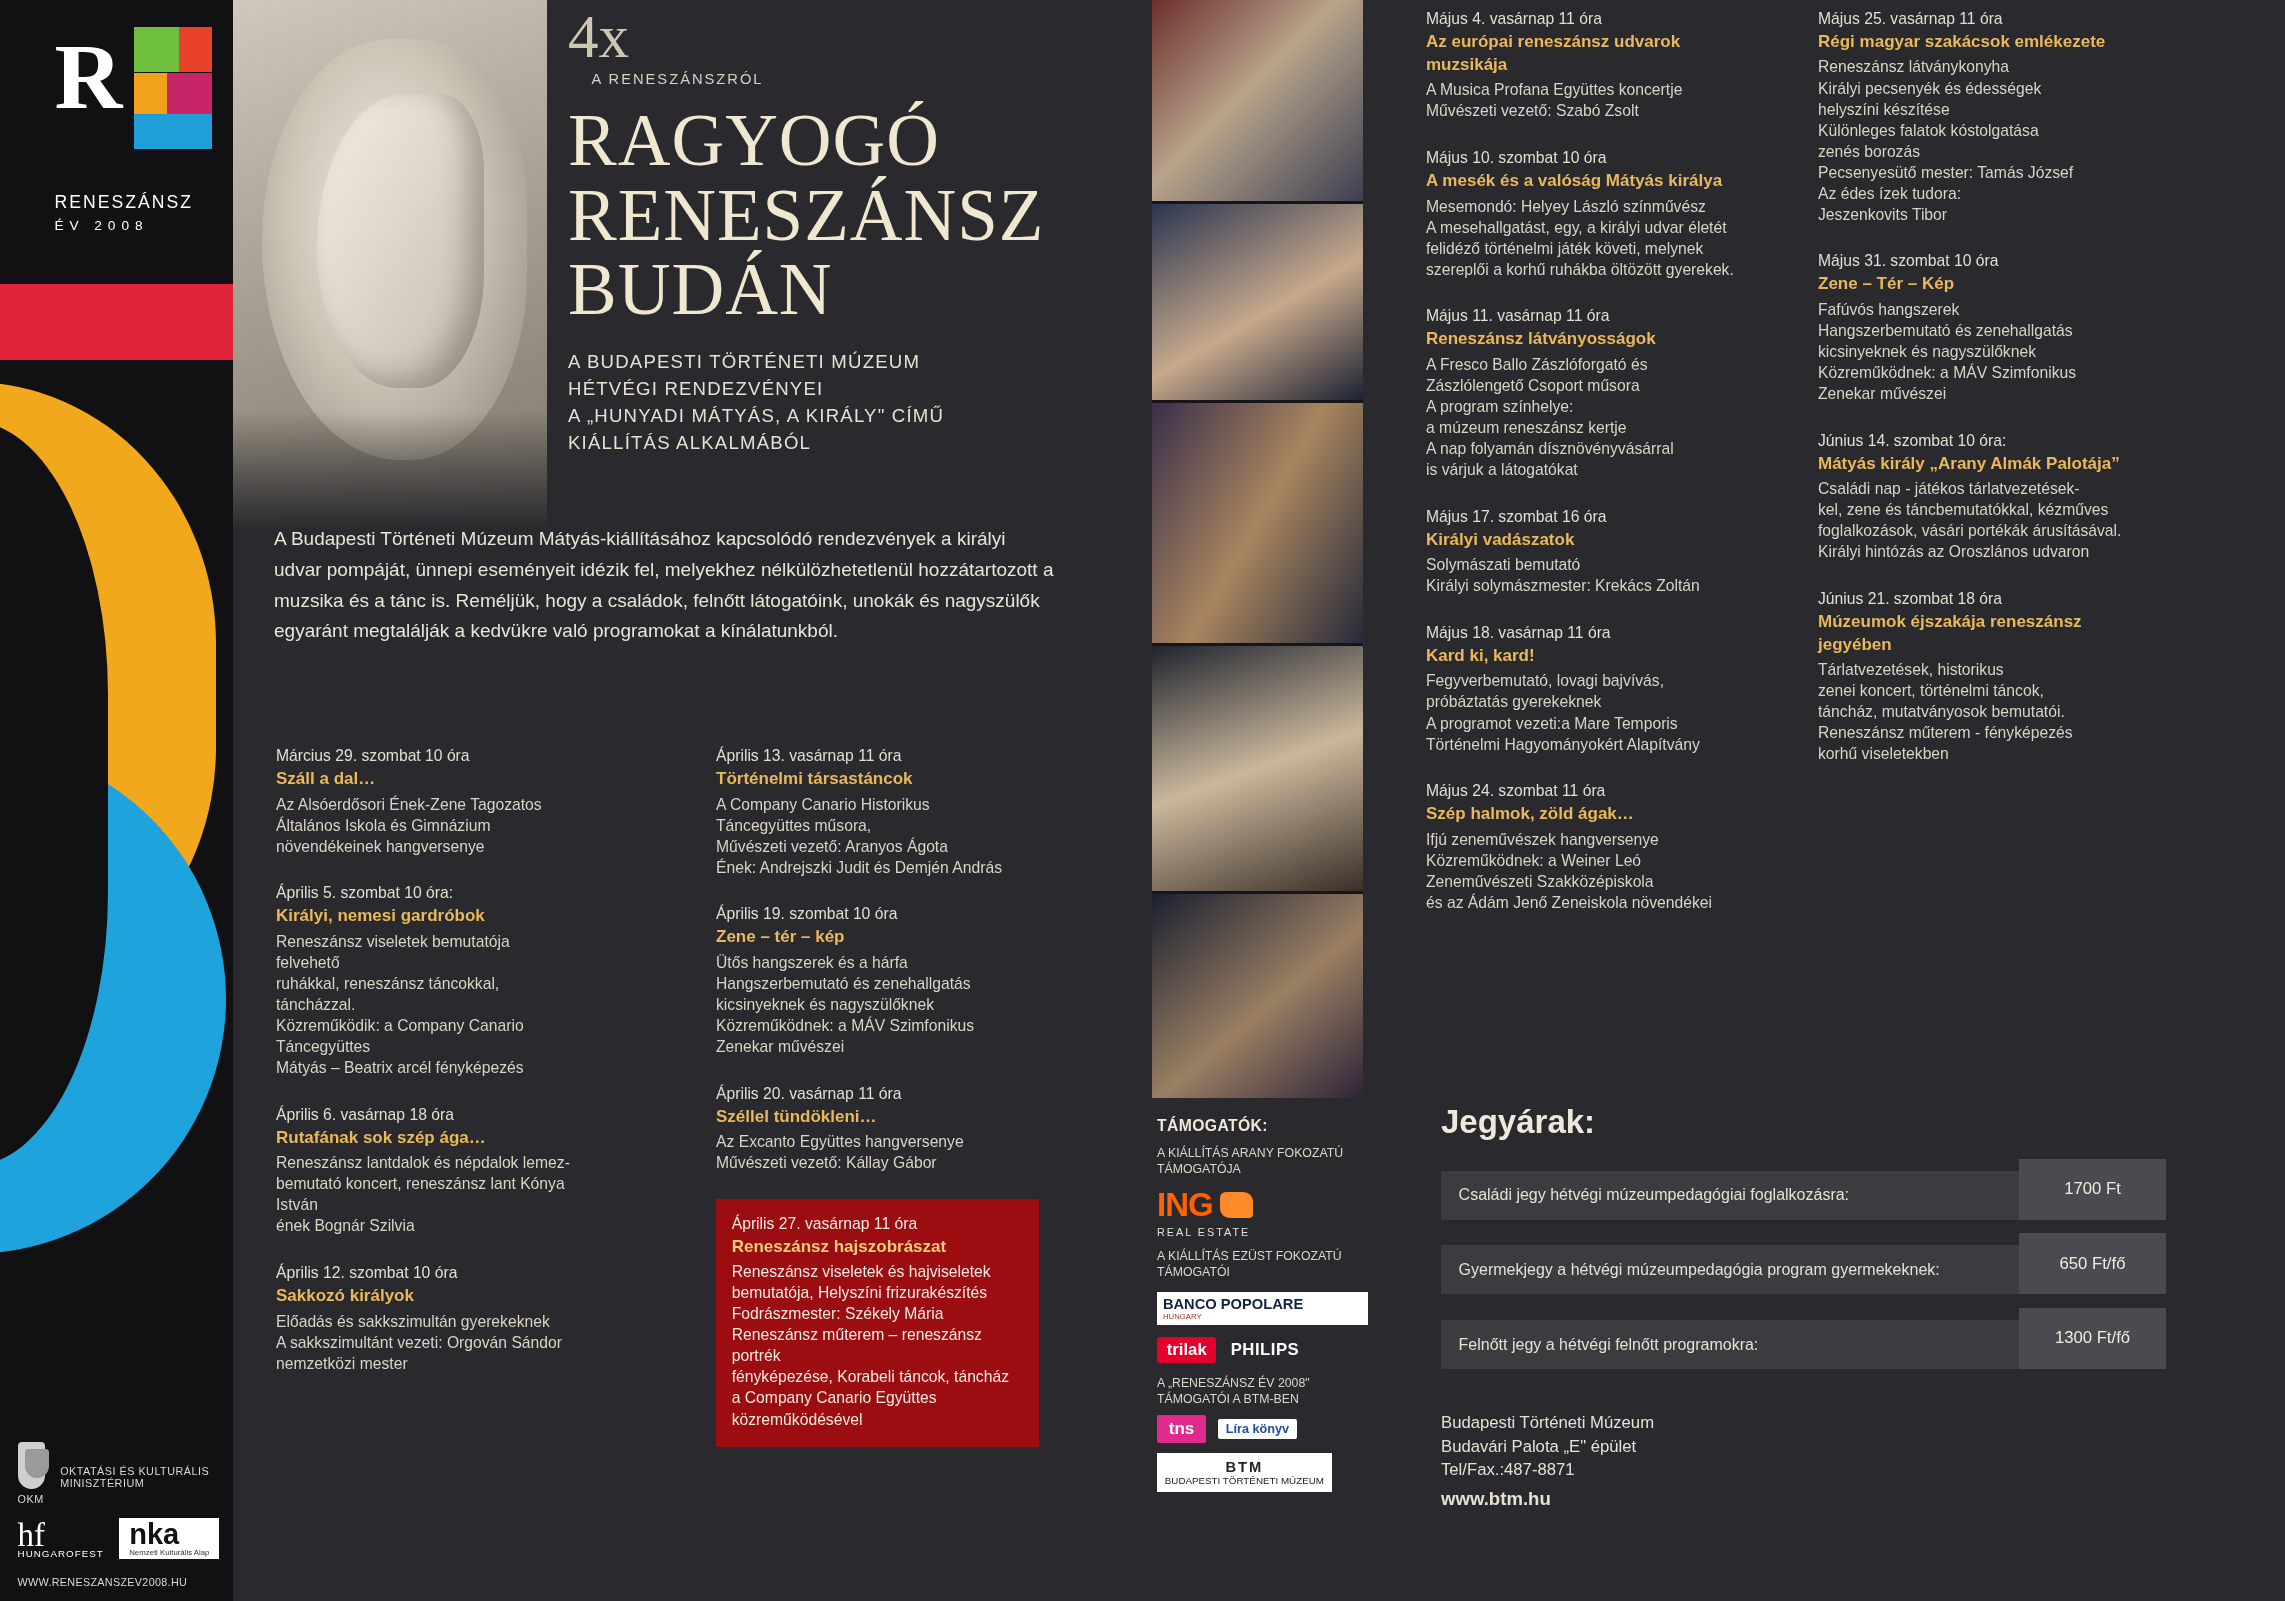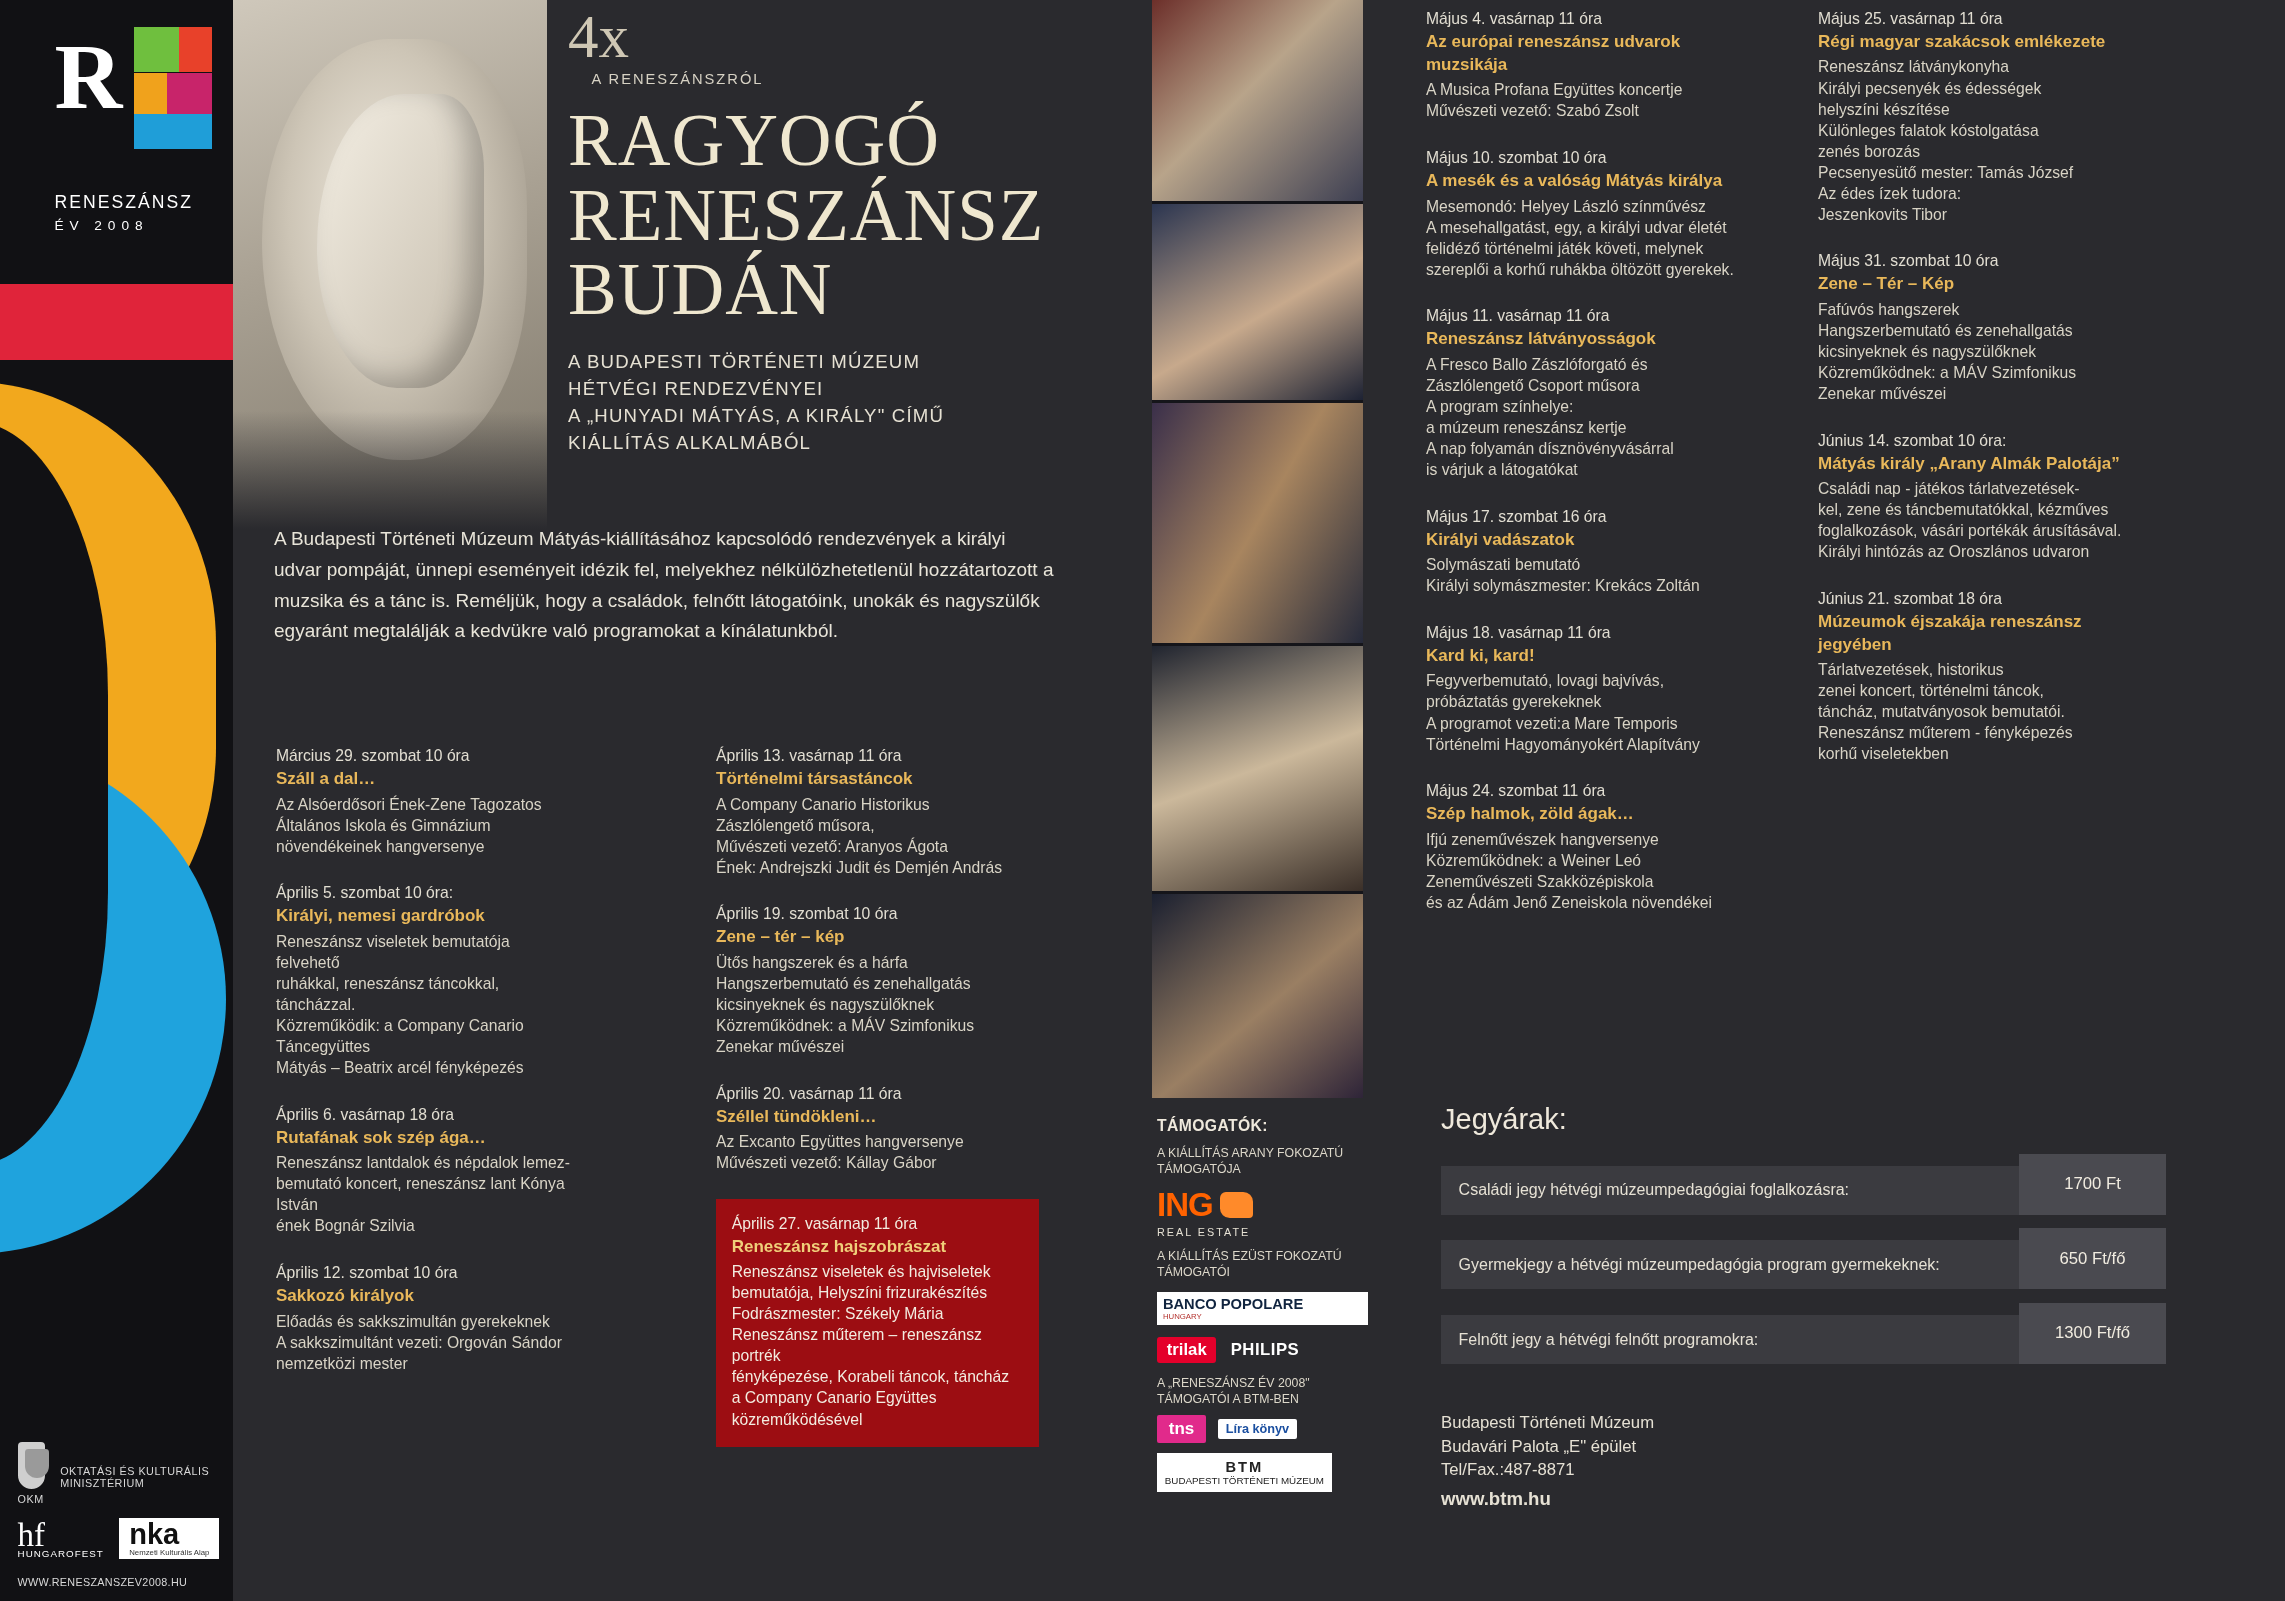--- a/index.html
+++ b/index.html
@@ -84,21 +84,21 @@
   .logo-pill small{display:block;font-weight:normal;font-size:7.8px;color:#b4322e;}
   .trilak{background:#e4002b;color:#fff;font-weight:bold;font-size:16.7px;padding:2.9px 9.8px;border-radius:2.9px;display:inline-block;}
   .philips{color:#fff;font-size:16.7px;font-weight:bold;letter-spacing:0.5px;margin-left:9.8px;}
   .tns{background:#e12a8b;color:#fff;font-weight:bold;font-size:17px;padding:3.9px 11.8px;display:inline-block;border-radius:2px;}
   .lira{background:#fff;color:#1b4fa0;font-weight:bold;font-size:12.7px;padding:2.9px 7.8px;display:inline-block;border-radius:2px;}
   .btm{background:#fff;color:#222;font-size:9.8px;padding:5.9px 7.8px;display:inline-block;margin-top:9.8px;}
   .btm b{display:block;font-size:14.7px;letter-spacing:2px;text-align:center;}
 
   
   .prices{position:absolute;left:1441px;top:1103px;width:725px;}
-  .prices h3{font-size:29px;font-weight:normal;color:#efe9dc;margin:0 0 17.6px;}
+  .prices h3{font-size:33px;font-weight:bold;color:#efe9dc;margin:0 0 17.6px;}
   .prow{display:flex;align-items:stretch;margin-bottom:13.7px;}
   .pdesc{flex:1;background:#3b3b40;padding:13.7px 17.6px;font-size:16px;line-height:1.35;color:#e6e1d4;margin-top:12px;}
   .pval{width:147px;background:#4a4a50;display:flex;align-items:center;justify-content:center;font-size:16.7px;color:#f1ece0;}
   .contact{position:absolute;left:1441px;top:1411px;font-size:16.7px;line-height:1.42;color:#e6e1d4;}
   .contact .web{font-weight:bold;font-size:18.6px;margin-top:3.9px;}
 </style>
 </head>
 <body>
 
 <div class="page">
@@ -192,21 +192,21 @@
         <div class="line">Előadás és sakkszimultán gyerekeknek</div>
         <div class="line">A sakkszimultánt vezeti: Orgován Sándor</div>
         <div class="line">nemzetközi mester</div>
       </div>
     </div>
   <div class="col col2">
       <div class="ev">
         <div class="date">Április 13. vasárnap 11 óra</div>
         <div class="name">Történelmi társastáncok</div>
         <div class="line">A Company Canario Historikus</div>
-        <div class="line">Zászlólengető műsora,</div>
+        <div class="line">Táncegyüttes műsora,</div>
         <div class="line">Művészeti vezető: Aranyos Ágota</div>
         <div class="line">Ének: Andrejszki Judit és Demjén András</div>
       </div>
       <div class="ev">
         <div class="date">Április 19. szombat 10 óra</div>
         <div class="name">Zene – tér – kép</div>
         <div class="line">Ütős hangszerek és a hárfa</div>
         <div class="line">Hangszerbemutató és zenehallgatás</div>
         <div class="line">kicsinyeknek és nagyszülőknek</div>
         <div class="line">Közreműködnek: a MÁV Szimfonikus</div>

